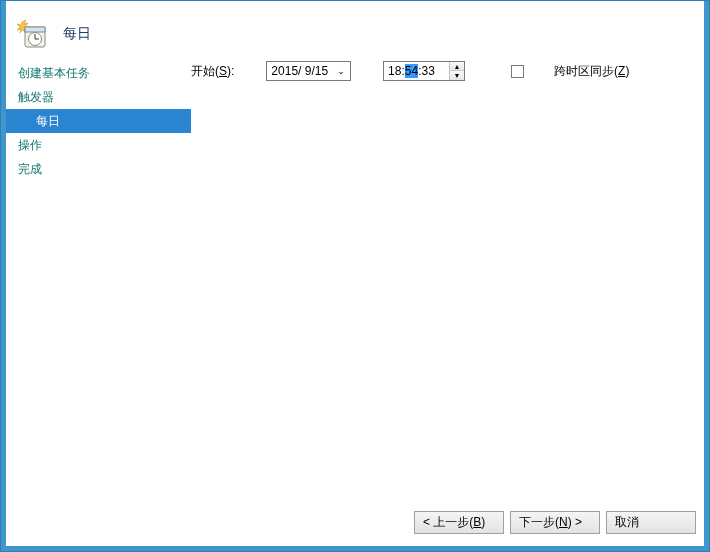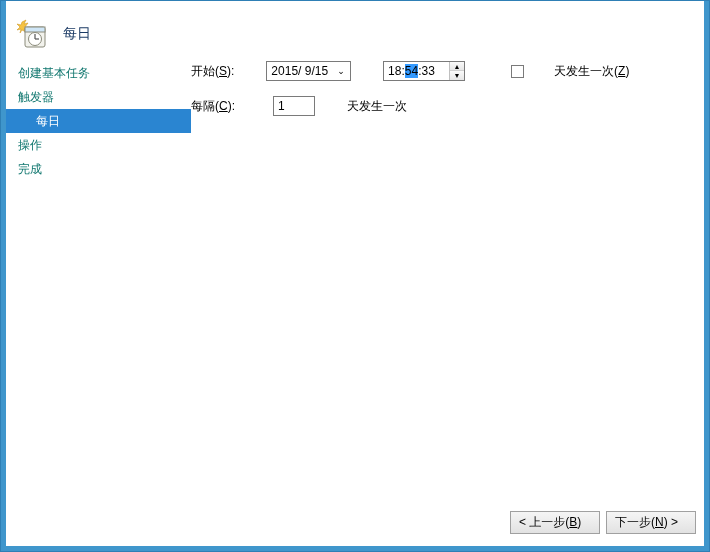--- a/index.html
+++ b/index.html
@@ -205,40 +205,34 @@
                 <span class="time-sel">54</span>
                 <span>:33</span>
             </span>
             <span class="spinner">
               <div>▲</div>
               <div>▼</div>
             </span>
           </span>
           <span class="chk"></span>
           <span class="chk-label">
-            <span>天发生一次(</span><span class="underline">Z</span><span>)</span>
-          </span>
-        </div>
-        <div class="row">
-          <span class="row-label">
-            <span>每隔(</span><span class="underline">C</span><span>):</span>
-          </span>
-          <span class="num-input">
-            <span>1</span>
-          </span>
-          <span>天发生一次</span>
+            <span>跨时区同步(</span><span class="underline">Z</span><span>)</span>
+          </span>
         </div>
       </div>
     </div>
     <div class="footer">
       <div class="btn">
         <span>&lt; 上一步(</span>
           <span class="underline">B</span>
           <span>)</span>
       </div>
       <div class="btn">
         <span>下一步(</span>
           <span class="underline">N</span>
           <span>) &gt;</span>
       </div>
+      <div class="btn">
+        <span>取消</span>
+      </div>
     </div>
   </div>
 </div>
 
 </body></html>

